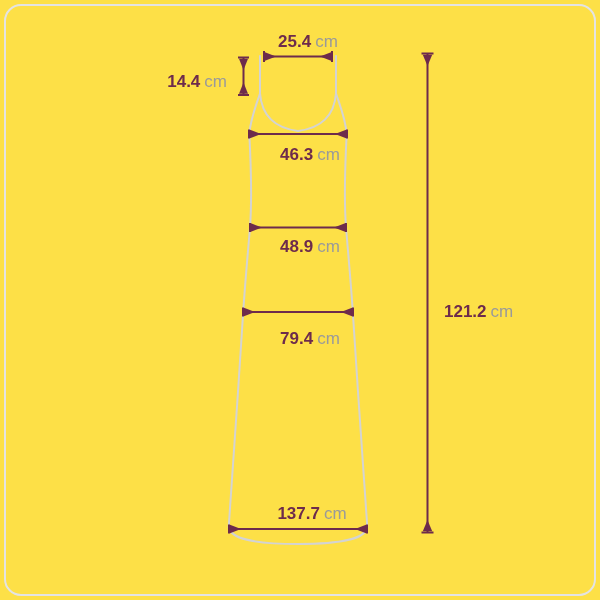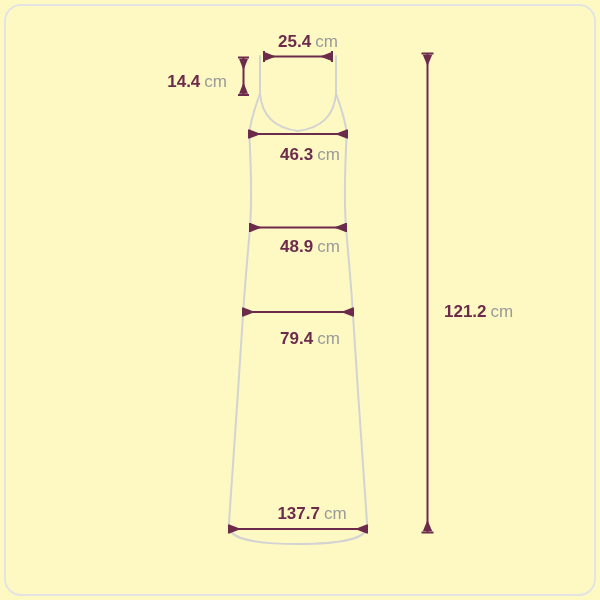--- a/index.html
+++ b/index.html
@@ -1,16 +1,16 @@
 <!DOCTYPE html>
 <html><head>
 <meta charset="utf-8">
 <style>
   html,body{margin:0;padding:0;background:#ffffff;}
-  .canvas{position:relative;width:600px;height:600px;background:#fef9c3;overflow:hidden;
+  .canvas{position:relative;width:600px;height:600px;background:#fde047;overflow:hidden;
           font-family:"Liberation Sans",sans-serif;}
   svg{display:block;}
   .garment{stroke:#d3d3d3;stroke-width:2;fill:none;stroke-linecap:round;stroke-linejoin:round;}
   .mline{stroke:#6d2b4c;stroke-width:2;fill:none;}
   .mtri{fill:#6d2b4c;stroke:none;}
   .border-frame{fill:none;stroke:#e3e3e3;stroke-width:2;}
   text{font-family:"Liberation Sans","DejaVu Sans",sans-serif;font-size:17px;font-weight:600;}
   .val{fill:#6d2b4c;}
   .unit{fill:#9a9a9a;font-weight:400;}
 </style>

